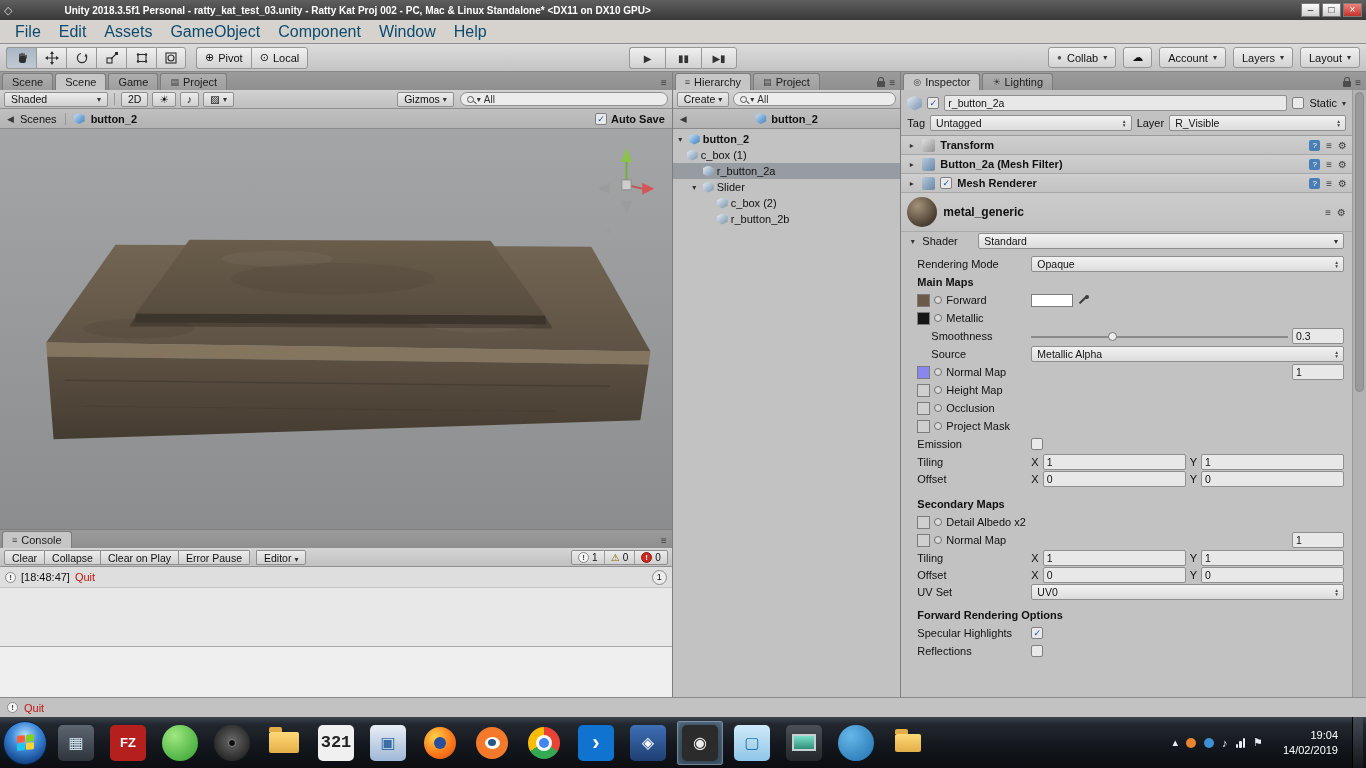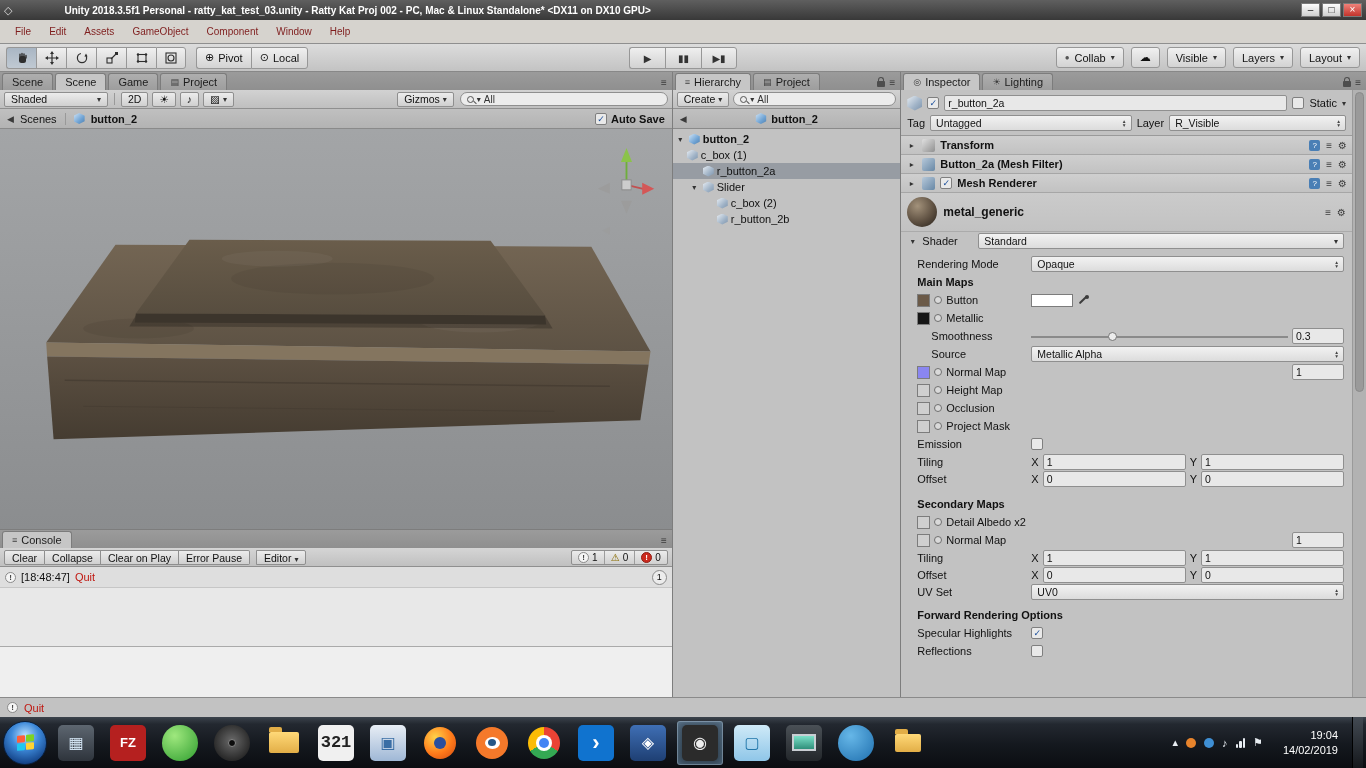--- a/index.html
+++ b/index.html
@@ -11,21 +11,21 @@
   
   .titlebar { height:20px; background:linear-gradient(#5f5f5f,#383838); display:flex; align-items:center; padding:0 4px; gap:5px; color:#fff; }
   .titlebar .tlogo { font-size:11px; color:#ddd; }
   .titlebar .ttl { font-size:10px; font-weight:bold; white-space:nowrap; overflow:hidden;padding-left:47px; }
   .winbtns { margin-left:auto; display:flex; gap:2px; }
   .winbtn { width:19px; height:14px; background:linear-gradient(#fdfdfd,#cfcfcf); border:1px solid #7a7a7a; font-size:10px; line-height:11px; text-align:center; color:#222; }
   .winbtn.close { background:linear-gradient(#f0827a,#c2342c); color:#fff; }
 
   
   .menubar { height:24px; background:#d6d3ce; border-bottom:1px solid #8f8f8f; display:flex; align-items:center; padding:0 6px; }
-  .menu-item { padding:0 9px; font-size:10px; color:#7f1d1d; }
+  .menu-item { padding:0 9px; font-size:16px; color:#0c4a6e; }
 
   
   .toolbar { height:28px; background:linear-gradient(#dcdcdc,#c3c3c3); border-bottom:1px solid #888; display:flex; align-items:center; padding:0 6px; position:relative; }
   .toolgrp { display:flex; }
   .tbtn { width:30px; height:22px; background:linear-gradient(#f0f0f0,#d3d3d3); border:1px solid #979797; border-right:none; display:flex; align-items:center; justify-content:center; }
   .toolgrp .tbtn:first-child { border-radius:3px 0 0 3px; }
   .toolgrp .tbtn:last-child { border-right:1px solid #979797; border-radius:0 3px 3px 0; }
   .tbtn.active { background:linear-gradient(#a9b6c4,#c0c9d2); }
   .segbtn { height:22px; padding:0 8px; display:flex; align-items:center; gap:4px; background:linear-gradient(#f0f0f0,#d3d3d3); border:1px solid #979797; border-right:none; font-size:11px; }
   .seg { display:flex; margin-left:10px; }
@@ -258,21 +258,21 @@
       <div class="right-ctrls">
         <span class="ddbtn">
           <span style="font-size:8px;color:#555;">●</span>
           <span>Collab</span>
           <span class="arr">▾</span>
         </span>
         <span class="ddbtn">
           <span>☁</span>
         </span>
         <span class="ddbtn">
-          <span>Visible</span>
+          <span>Account</span>
           <span class="arr">▾</span>
         </span>
         <span class="ddbtn">
           <span>Layers</span>
           <span class="arr">▾</span>
         </span>
         <span class="ddbtn">
           <span>Layout</span>
           <span class="arr">▾</span>
         </span>
@@ -633,21 +633,21 @@
           </div>
 
           <div class="section-h">
               <span>Main Maps</span>
             </div>
 
           <div class="prop-row">
             <span class="prop-label">
               <span class="thumb" style="background:#6b5a48;"></span>
               <span class="dot"></span>
-              <span>Button</span>
+              <span>Forward</span>
             </span>
             <span class="prop-value">
               <span class="swatch"></span>
               <span class="dropper"></span>
             </span>
           </div>
           <div class="prop-row">
             <span class="prop-label">
               <span class="thumb" style="background:#161616;"></span>
               <span class="dot"></span>

